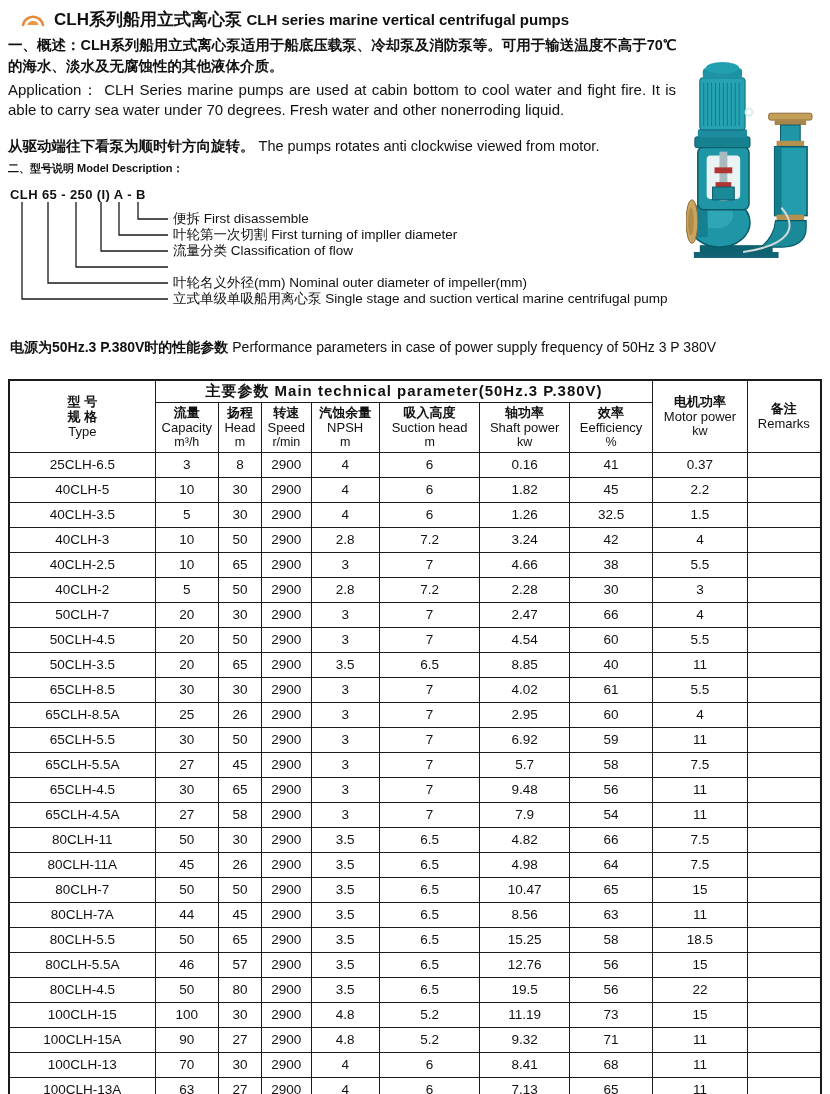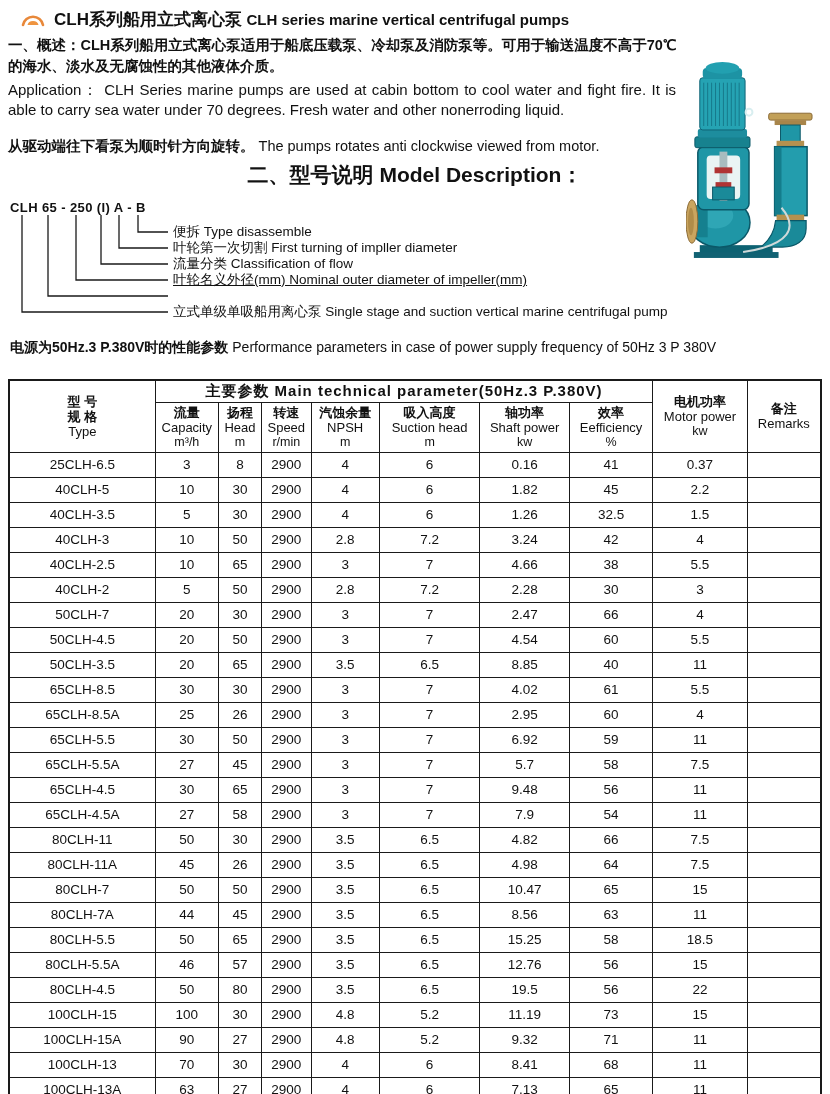--- a/index.html
+++ b/index.html
@@ -14,29 +14,29 @@
   .title-zh { font-size:17px; }
   .title-en { font-size:15px; }
 
   
   .content { position:relative; min-height:300px; }
   .pump-fig { position:absolute; top:22px; right:8px; width:128px; height:204px; }
   .para-zh { width:672px; font-size:14.5px; font-weight:600; line-height:1.45; margin:4px 0 0 0; }
   .para-en { width:668px; font-size:15px; font-weight:400; line-height:1.35; margin:3px 0 0 0; text-align:justify; }
   .rotation-line { font-size:14.5px; margin:16px 0 0 0; }
   .rotation-line .zh { font-weight:600; }
-  .model-heading { font-size:21px; font-weight:700; margin:5px 0 11px 0;text-align:center; }
+  .model-heading { font-size:11px; font-weight:700; margin:5px 0 11px 0; }
 
   
   .model-diagram { position:relative; height:126px; margin:1px 0 7px 0; }
   .model-code { position:absolute; top:0; left:2px; font-size:13px; font-weight:700; letter-spacing:.4px; white-space:pre; }
   .diagram-lines { position:absolute; top:0; left:0; }
   .model-label { position:absolute; left:165px; font-size:13.5px; line-height:16px; white-space:nowrap; }
   .ml-0 { top:24px; } .ml-1 { top:40px; } .ml-2 { top:56px; }
-  .ml-3 { top:72px;text-decoration:underline; } .ml-4 { top:88px; } .ml-5 { top:104px; }
+  .ml-3 { top:88px; } .ml-4 { top:88px; } .ml-5 { top:104px; }
 
   
   .perf-note { font-size:14px; margin:4px 0 22px 2px; }
   .perf-note .zh { font-weight:700; }
 
   
   table.params { width:814px; border-collapse:collapse; table-layout:fixed; border:2px solid #1a1a1a; }
   table.params th, table.params td { border:1px solid #1a1a1a; text-align:center; vertical-align:middle; padding:0 1px; }
   .group-header-cell { height:22px; font-size:15px; font-weight:700; letter-spacing:1px; }
   .sub-row th { height:50px; font-weight:400;margin-top:16px; }
@@ -129,21 +129,21 @@
         <g fill="none" stroke="#1a1a1a" stroke-width="1.3">
           <path d="M14,15 V112 H160"></path>
           <path d="M40,15 V96 H160"></path>
           <path d="M68,15 V80 H160"></path>
           <path d="M93,15 V64 H160"></path>
           <path d="M111,15 V48 H160"></path>
           <path d="M130,15 V32 H160"></path>
         </g>
       </svg>
       <div class="model-code">CLH 65 - 250 (I) A - B</div>
-      <div class="model-label ml-0">便拆 Type disassemble</div>
+      <div class="model-label ml-0">便拆 First disassemble</div>
       <div class="model-label ml-1">叶轮第一次切割 First turning of impller diameter</div>
       <div class="model-label ml-2">流量分类 Classification of flow</div>
       <div class="model-label ml-3">叶轮名义外径(mm) Nominal outer diameter of impeller(mm)</div>
       <div class="model-label ml-5">立式单级单吸船用离心泵 Single stage and suction vertical marine centrifugal pump</div>
     </div>
   </div>
 
   <p class="perf-note">
     <span class="zh">电源为50Hz.3 P.380V时的性能参数</span>
     <span class="en">Performance parameters in case of power supply frequency of 50Hz 3 P 380V</span>

